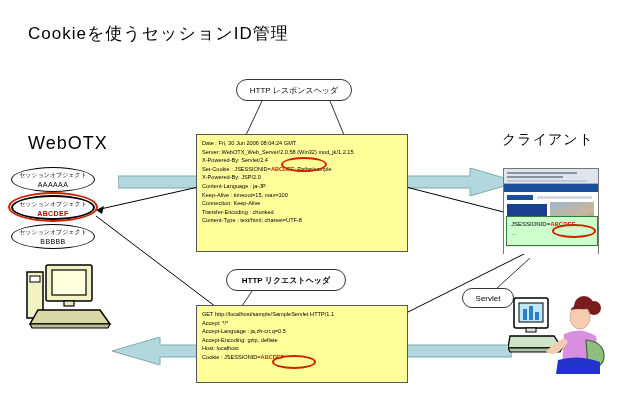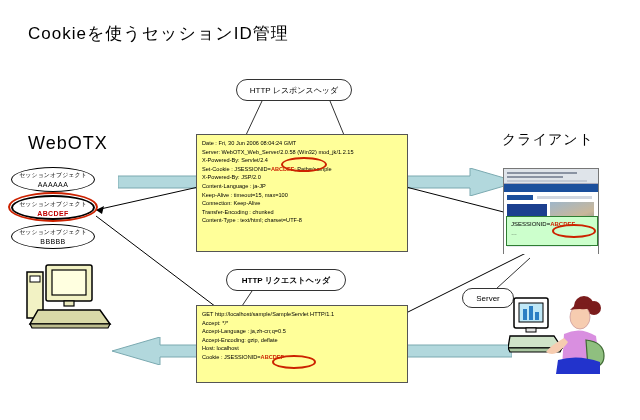--- a/index.html
+++ b/index.html
@@ -196,21 +196,21 @@
     <div class="hline">Accept: */*</div>
     <div class="hline">Accept-Language : ja,zh-cn;q=0.5</div>
     <div class="hline">Accept-Encoding: gzip, deflate</div>
     <div class="hline">Host: localhost</div>
     <div class="hline"><span>Cookie : JSESSIONID=</span><span class="redval">ABCDEF</span></div>
   </div>
   <div class="abs ring" id="ring-req"></div>
 
   <div class="abs bubble" id="bubble-resp">HTTP レスポンスヘッダ</div>
   <div class="abs bubble" id="bubble-req">HTTP リクエストヘッダ</div>
-  <div class="abs bubble" id="bubble-cookie">Server</div>
+  <div class="abs bubble" id="bubble-cookie">Servlet</div>
 
   <div class="abs" id="client-label">クライアント</div>
 
   <div class="abs" id="browser">
     <div class="bchrome">
       <div class="ln" style="top:3px;width:70px;"></div>
       <div class="ln" style="top:7px;width:56px;"></div>
       <div class="ln" style="top:11px;width:80px;background:#c3c9d4;"></div>
     </div>
     <div class="bnav"></div>

